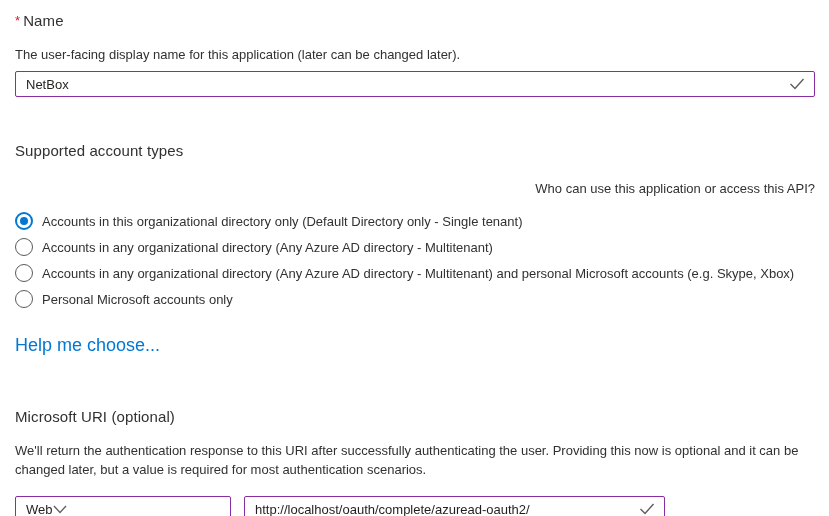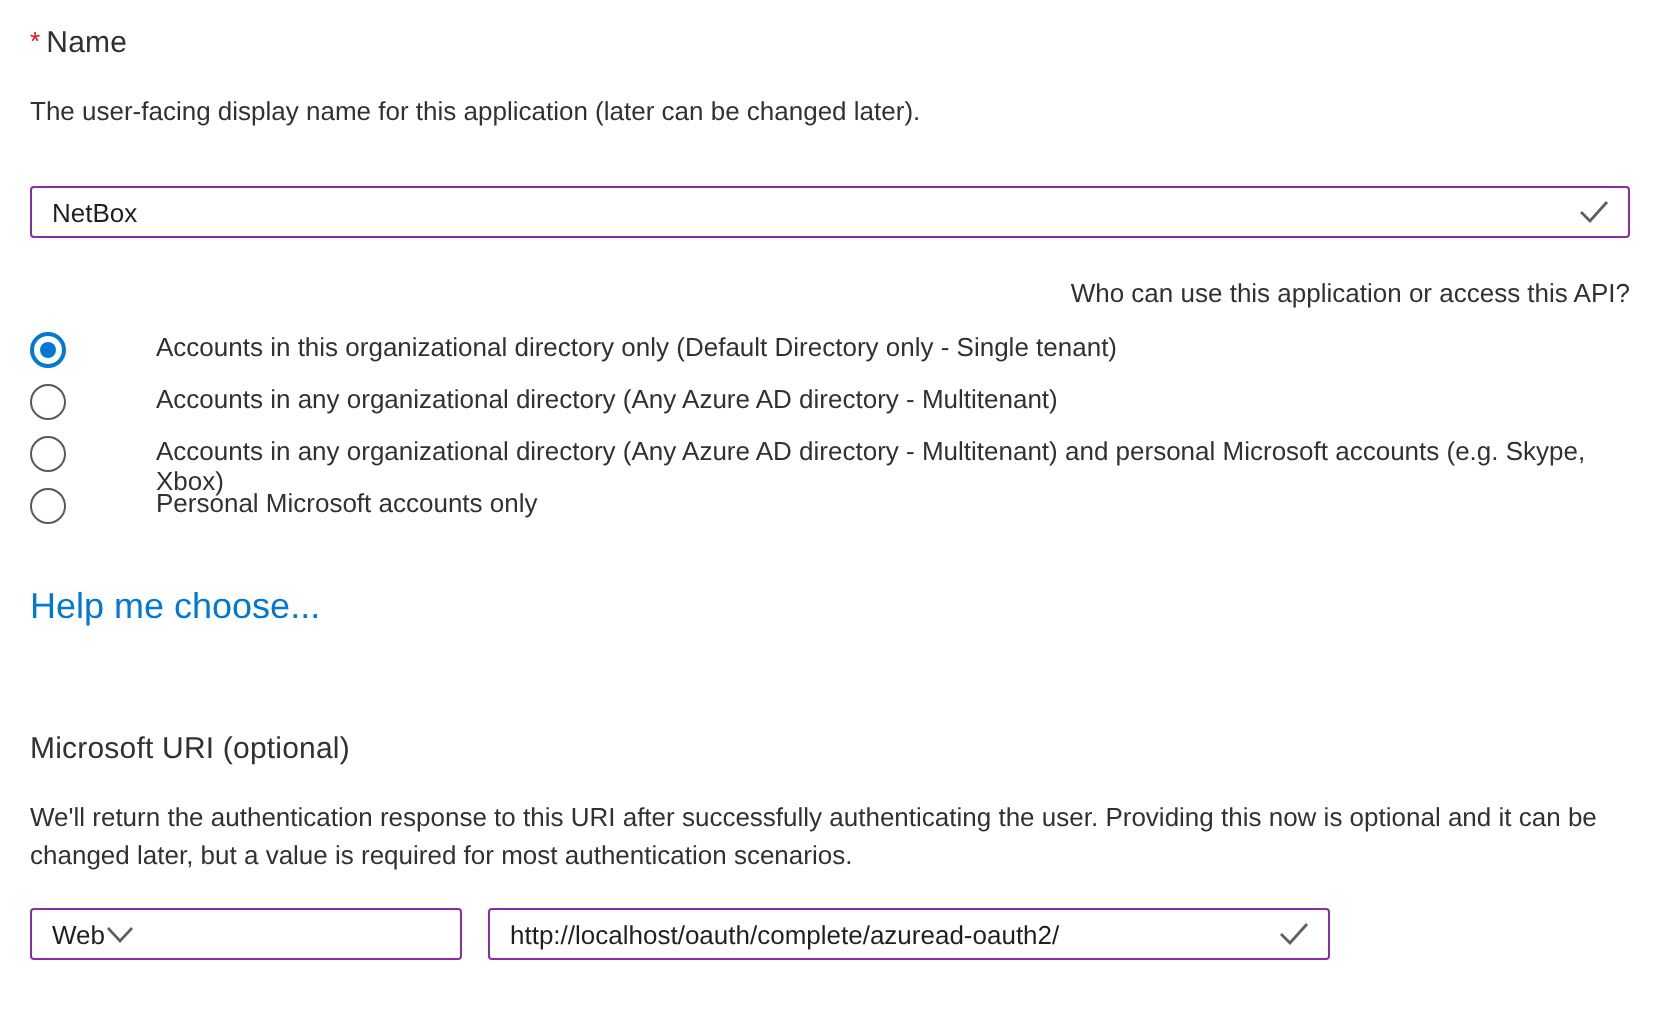--- a/index.html
+++ b/index.html
@@ -53,31 +53,30 @@
     height: 100%;
     padding: 0 28px 0 10px;
   }
   .field .trail-icon {
     position: absolute;
     right: 9px;
     top: 50%;
     transform: translateY(-50%);
     display: flex;
   }
-  .name-field { margin-top: 28px; width: 800px; }
+  .name-field { margin-top: 7px; width: 800px; }
 
   
   .question { font-size: 13px; margin-top: 20px; text-align: right; }
   .radio-group { margin-top: 12px; }
   .radio-row {
     display: flex;
-    align-items: flex-start;
+    align-items: center;
     height: 26px;
     cursor: pointer;
-    gap: 36px;
   }
   .radio-circle {
     width: 18px;
     height: 18px;
     border-radius: 50%;
     border: 1px solid #5c5a58;
     background: #ffffff;
     flex: 0 0 18px;
     display: flex;
     align-items: center;
@@ -135,20 +134,21 @@
   <div class="field name-field">
     <input type="text" value="NetBox" style="">
     <span class="trail-icon">
       <svg width="16" height="13" viewBox="0 0 16 13">
         <path d="M1.5 6.5 L6 11 L14.5 1.5" fill="none" stroke="#605e5c" stroke-width="1.4"></path>
       </svg>
     </span>
   </div>
 
   
+  <h2 class="section-title section-gap-1">Supported account types</h2>
 
   <p class="question">Who can use this application or access this API?</p>
 
   <div class="radio-group">
     <div class="radio-row">
       <span class="radio-circle checked">
           <span class="dot"></span>
         </span>
       <span class="radio-label">Accounts in this organizational directory only (Default Directory only - Single tenant)</span>
     </div>

